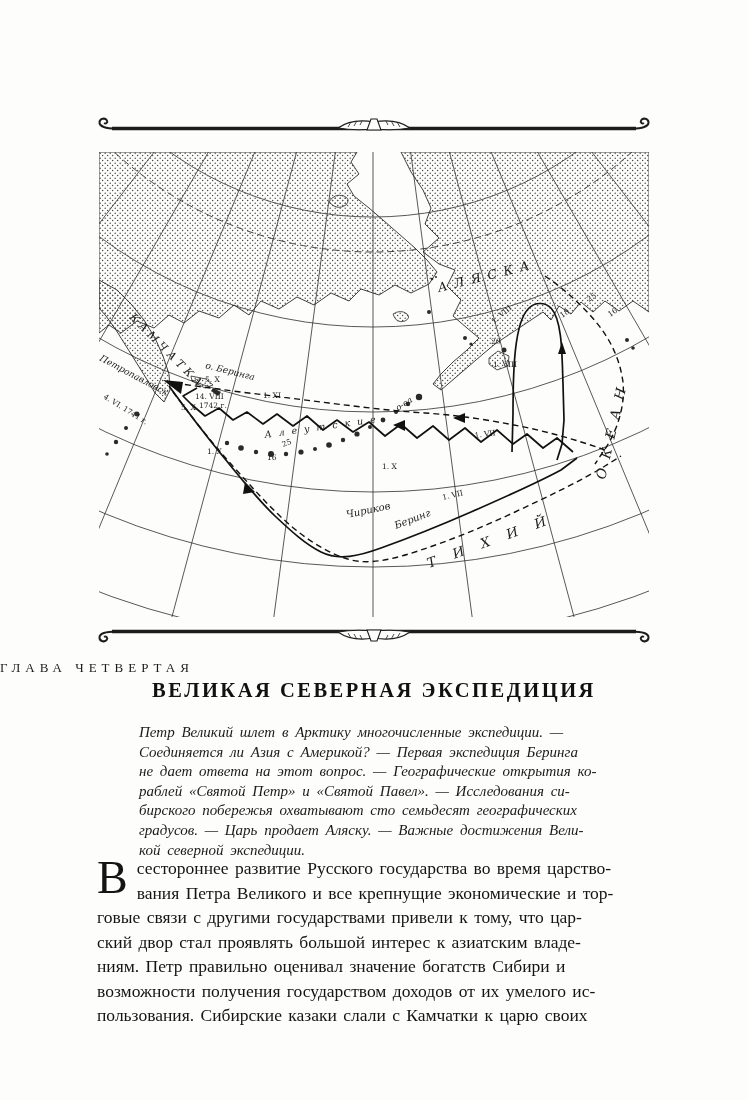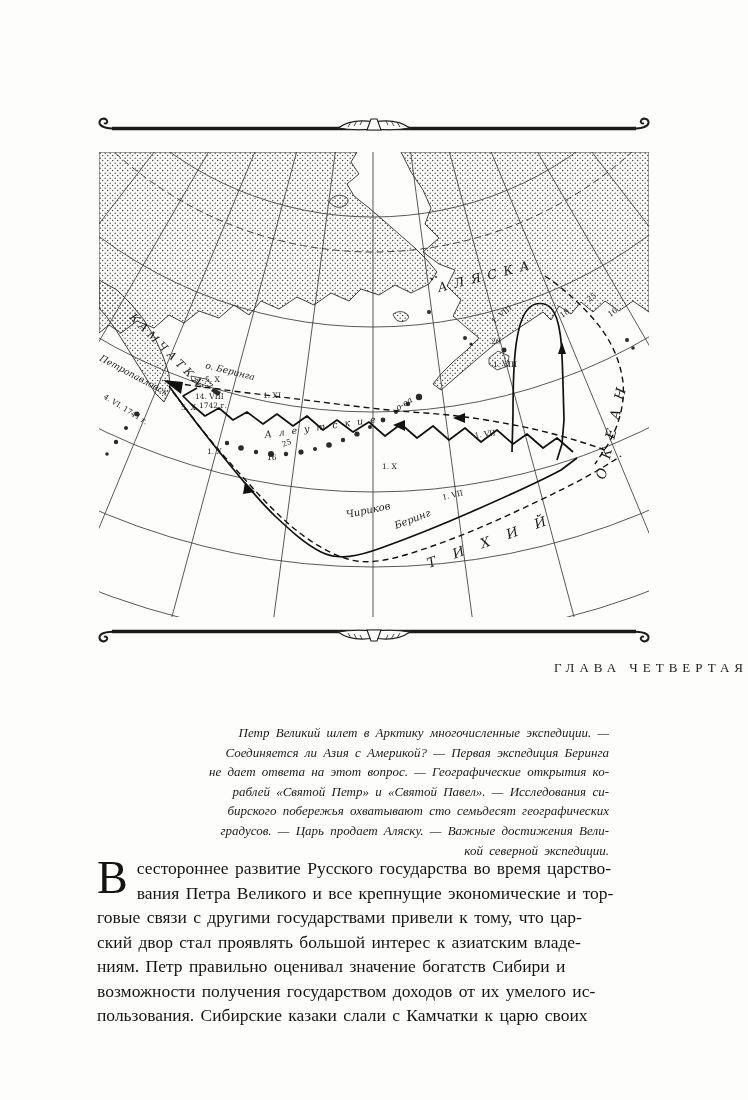--- a/index.html
+++ b/index.html
@@ -17,27 +17,27 @@
   .map-date{font-family:"DejaVu Serif",serif;font-style:normal;font-size:7.5px;fill:#1c1c1c;}
   .graticule{stroke:#2e2e2e;stroke-width:0.8;fill:none;}
   .graticule-dash{stroke:#2e2e2e;stroke-width:0.9;fill:none;stroke-dasharray:7 4;}
   .land{fill:url(#stipple);stroke:#2a2a2a;stroke-width:0.9;}
   .isle{fill:#2a2a2a;stroke:none;}
   .isle-o{fill:url(#stipple);stroke:#2a2a2a;stroke-width:0.8;}
   .route-solid{fill:none;stroke:#111;stroke-width:1.7;stroke-linejoin:round;}
   .route-dash{fill:none;stroke:#111;stroke-width:1.4;stroke-dasharray:6 4;stroke-linejoin:round;}
   .route-arrow{fill:#111;stroke:none;}
 
-  .kicker{position:absolute;top:660px;left:0;width:748px;text-align:right;
+  .kicker{position:absolute;top:660px;left:0;width:748px;text-align:left;
           font-size:13px;letter-spacing:5px;color:#1b1b1b;}
   .title{position:absolute;top:679px;left:0;width:748px;text-align:center;margin:0;
          font-size:20.5px;font-weight:bold;letter-spacing:2.5px;color:#111;}
   .summary{position:absolute;top:723px;left:139px;width:470px;
-           font-style:italic;font-size:13px;line-height:19.6px;word-spacing:3px;
-           text-align:right;white-space:pre-line;color:#1b1b1b;}
+           font-style:italic;font-size:15px;line-height:19.6px;word-spacing:3px;
+           text-align:left;white-space:pre-line;color:#1b1b1b;}
   .bodytext{position:absolute;top:856px;left:97px;width:560px;
             font-size:17.5px;line-height:24.5px;word-spacing:2px;color:#141414;}
   .bodytext .lines{white-space:pre-line;font-family:Liberation Serif, serif;}
   .dropcap{float:left;font-size:46px;line-height:40px;padding:2px 9px 0 0;font-weight:normal;}
   .rule-line{stroke:#1d1d1d;fill:none;}
   .orn{stroke:#1d1d1d;fill:#fdfdfb;}
   .orn-hatch{stroke:#1d1d1d;stroke-width:0.8;fill:none;}
 </style>
 </head>
 <body>
@@ -195,20 +195,21 @@
     <path class="rule-line" d="M536,11.5 C546,11.5 553,13.5 552.5,18 C552,21.5 547,22.5 545.2,19.8 C543.8,17.6 546,15.8 548,16.8" stroke-width="2"></path>
     <g>
       <path class="orn" d="M242,12 Q256,22 278,18 L278,11 Q258,9 242,12 Z" stroke-width="1.1"></path>
       <path class="orn" d="M314,12 Q300,22 278,18 L278,11 Q298,9 314,12 Z" stroke-width="1.1"></path>
       <path class="orn" d="M271,10 L285,10 L281,21 L275,21 Z" stroke-width="1.1"></path>
       <path class="orn-hatch" d="M252,13 l3,5 M258,14 l2.5,4.5 M264,15 l2,4 M304,13 l-3,5 M298,14 l-2.5,4.5 M292,15 l-2,4"></path>
     </g>
   </svg>
 
   <div class="kicker">ГЛАВА ЧЕТВЕРТАЯ</div>
+  <h1 class="title">ВЕЛИКАЯ СЕВЕРНАЯ ЭКСПЕДИЦИЯ</h1>
 
   <div class="summary">Петр Великий шлет в Арктику многочисленные экспедиции. —
 Соединяется ли Азия с Америкой? — Первая экспедиция Беринга
 не дает ответа на этот вопрос. — Географические открытия ко-
 раблей «Святой Петр» и «Святой Павел». — Исследования си-
 бирского побережья охватывают сто семьдесят географических
 градусов. — Царь продает Аляску. — Важные достижения Вели-
 кой северной экспедиции.</div>
 
   <div class="bodytext">

